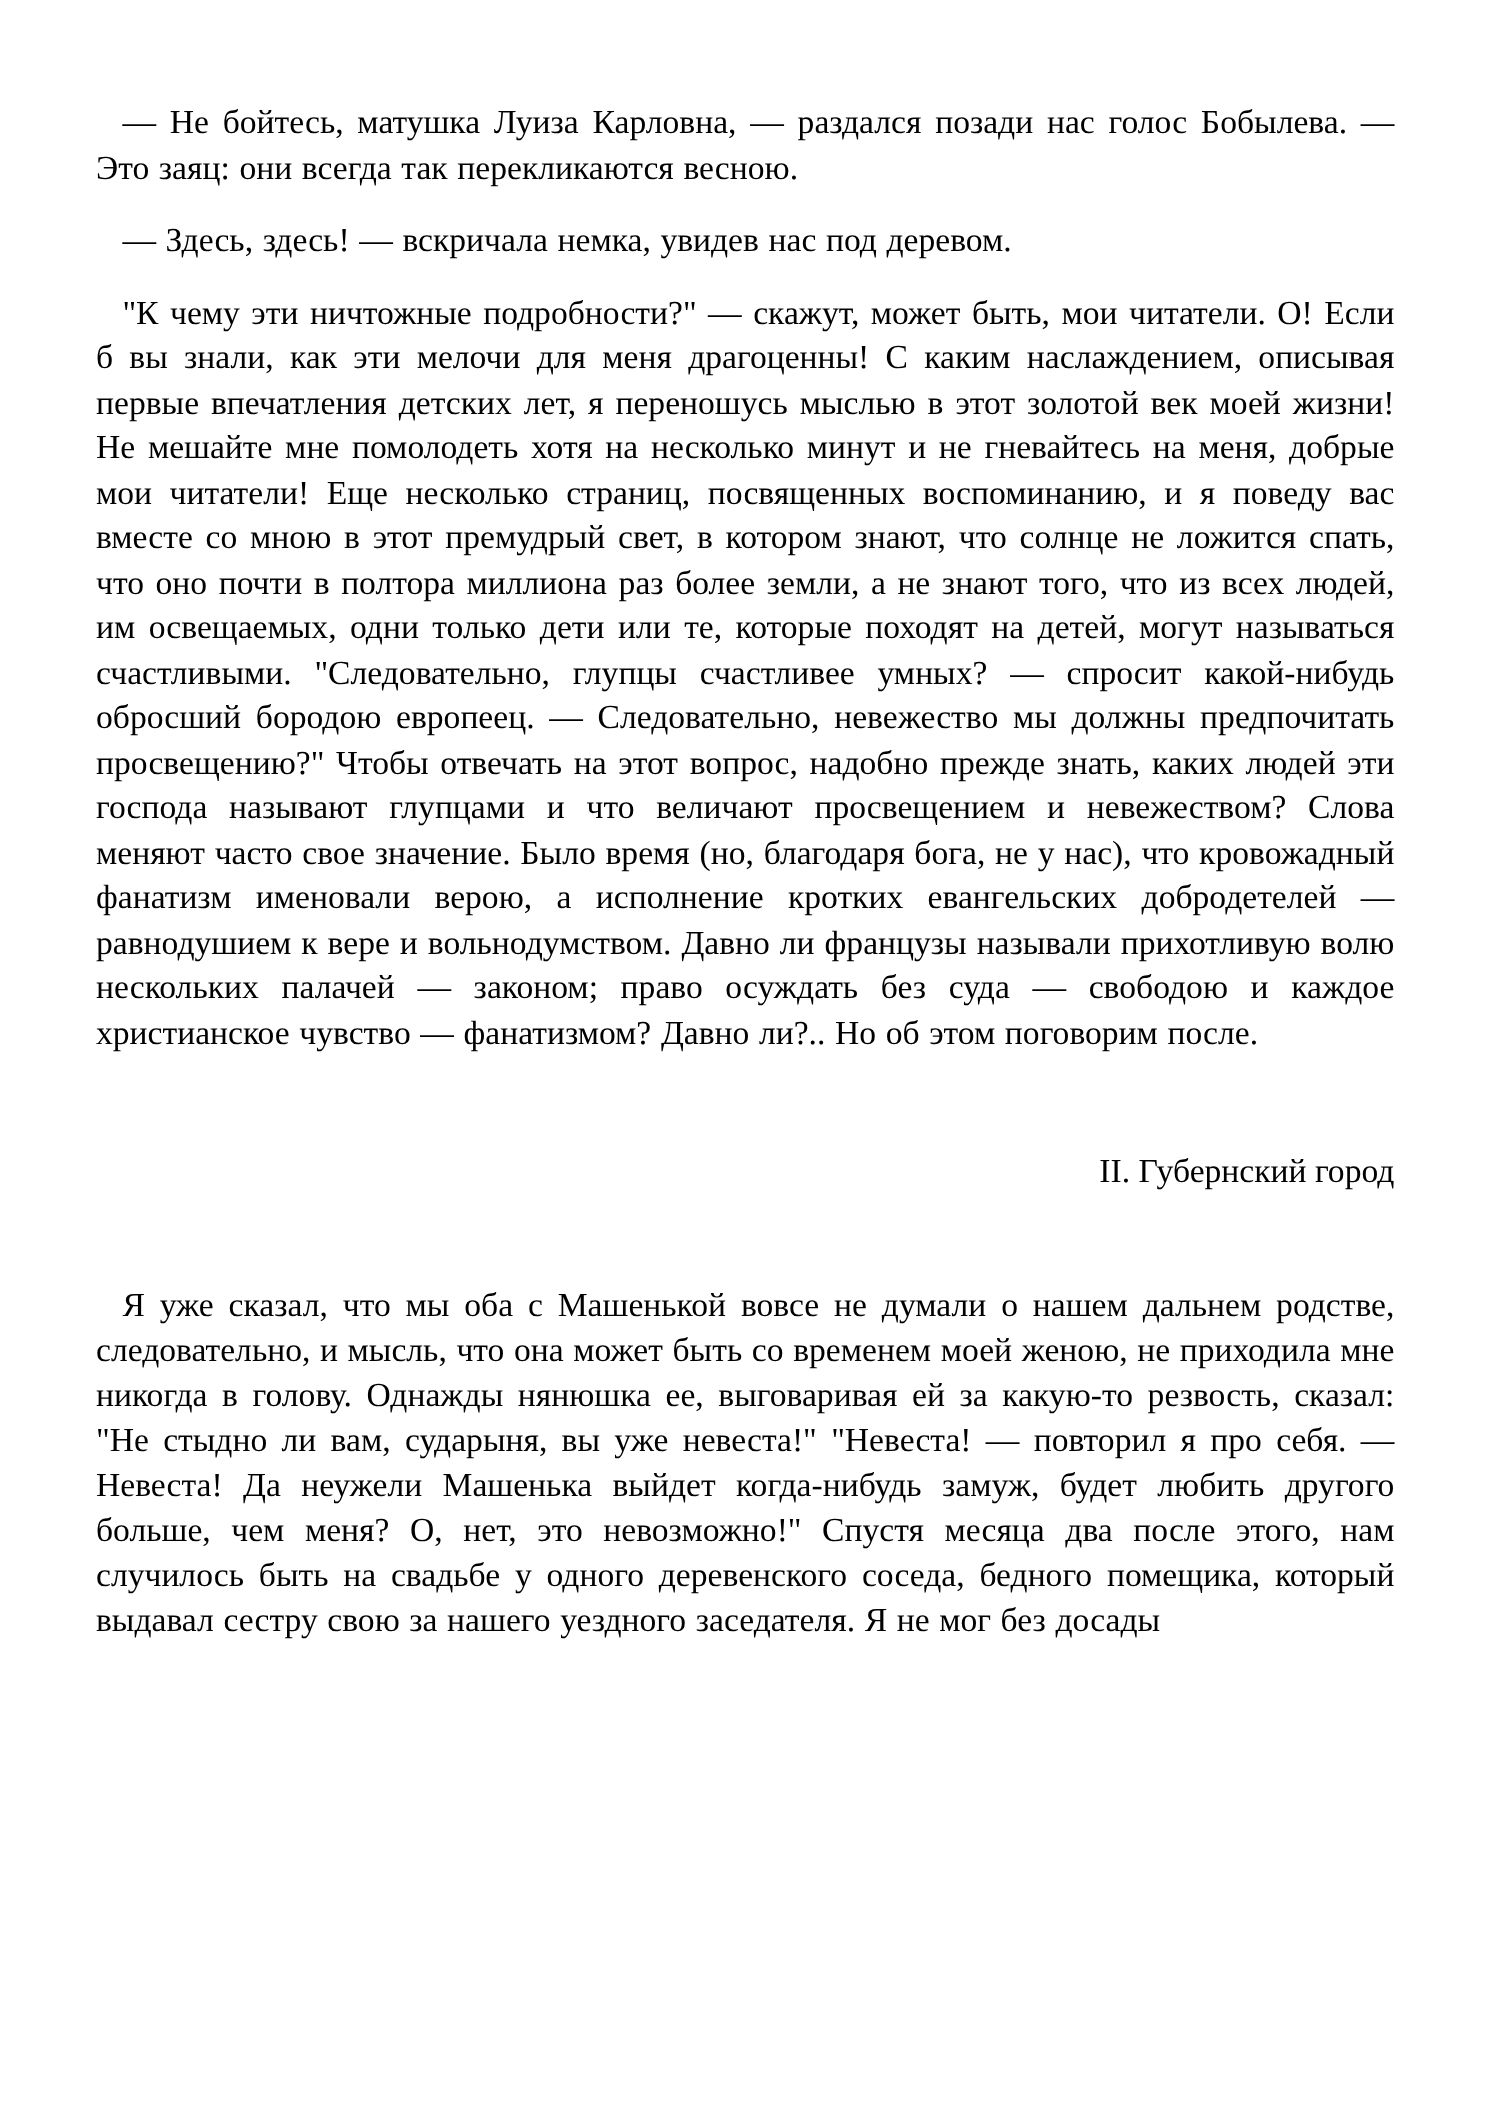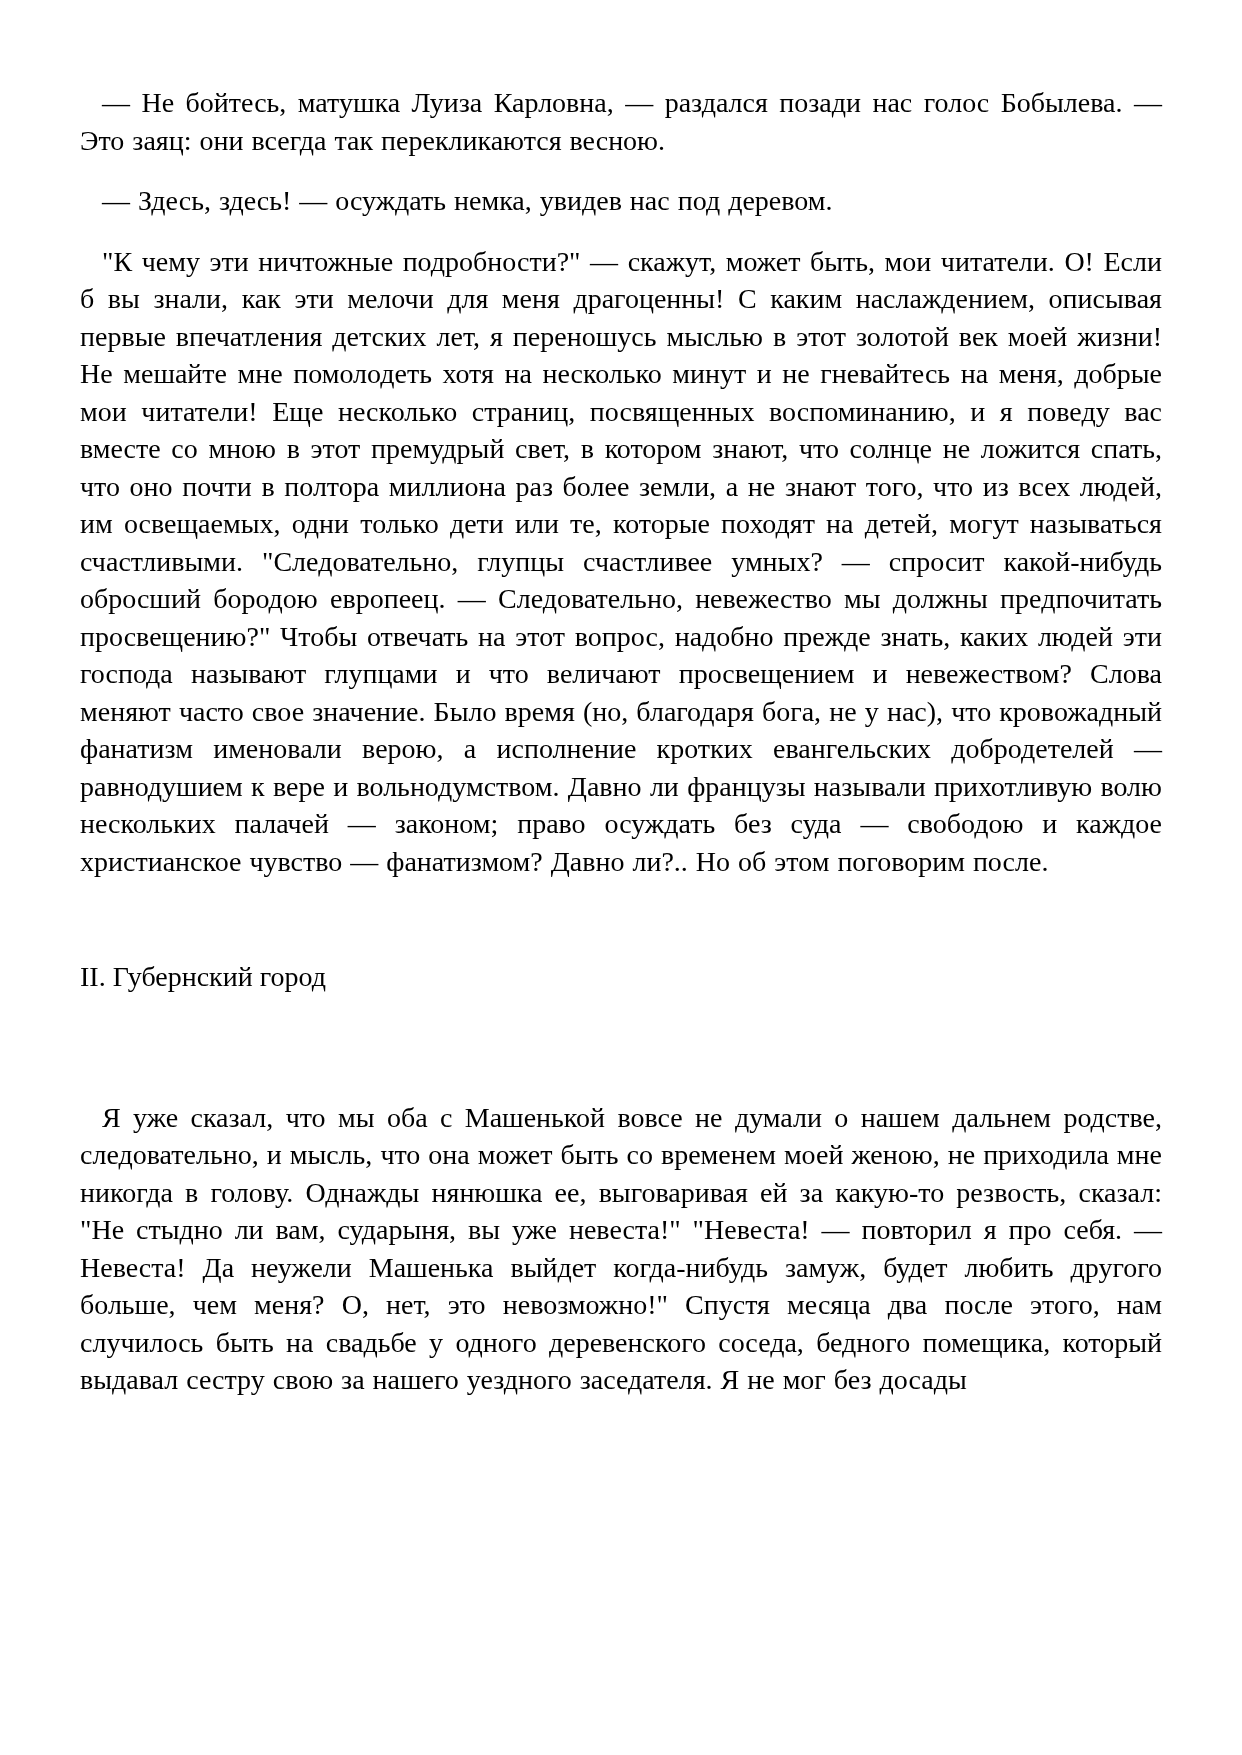--- a/index.html
+++ b/index.html
@@ -24,27 +24,27 @@
   }
   .para {
     text-align: justify;
     text-indent: 22px;
     margin: 0 0 23px 0;
     word-spacing: 1px;
   }
   .chapter-heading {
     font-size: 28px;
     font-weight: normal;
-    text-align: left;
+    text-align: right;
     text-indent: 0;
-    margin: 78px 0 103px 0;
+    margin: 78px 0 74px 0;
   }
 </style>
 </head>
 <body>
 
 <div class="page">
   <p class="para">— Не бойтесь, матушка Луиза Карловна, — раздался позади нас голос Бобылева. — Это заяц: они всегда так перекликаются весною.</p>
-  <p class="para">— Здесь, здесь! — осуждать немка, увидев нас под деревом.</p>
+  <p class="para">— Здесь, здесь! — вскричала немка, увидев нас под деревом.</p>
   <p class="para">"К чему эти ничтожные подробности?" — скажут, может быть, мои читатели. О! Если б вы знали, как эти мелочи для меня драгоценны! С каким наслаждением, описывая первые впечатления детских лет, я переношусь мыслью в этот золотой век моей жизни! Не мешайте мне помолодеть хотя на несколько минут и не гневайтесь на меня, добрые мои читатели! Еще несколько страниц, посвященных воспоминанию, и я поведу вас вместе со мною в этот премудрый свет, в котором знают, что солнце не ложится спать, что оно почти в полтора миллиона раз более земли, а не знают того, что из всех людей, им освещаемых, одни только дети или те, которые походят на детей, могут называться счастливыми. "Следовательно, глупцы счастливее умных? — спросит какой-нибудь обросший бородою европеец. — Следовательно, невежество мы должны предпочитать просвещению?" Чтобы отвечать на этот вопрос, надобно прежде знать, каких людей эти господа называют глупцами и что величают просвещением и невежеством? Слова меняют часто свое значение. Было время (но, благодаря бога, не у нас), что кровожадный фанатизм именовали верою, а исполнение кротких евангельских добродетелей — равнодушием к вере и вольнодумством. Давно ли французы называли прихотливую волю нескольких палачей — законом; право осуждать без суда — свободою и каждое христианское чувство — фанатизмом? Давно ли?.. Но об этом поговорим после.</p>
   <h2 class="chapter-heading">II. Губернский город</h2>
   <p class="para">Я уже сказал, что мы оба с Машенькой вовсе не думали о нашем дальнем родстве, следовательно, и мысль, что она может быть со временем моей женою, не приходила мне никогда в голову. Однажды нянюшка ее, выговаривая ей за какую-то резвость, сказал: "Не стыдно ли вам, сударыня, вы уже невеста!" "Невеста! — повторил я про себя. — Невеста! Да неужели Машенька выйдет когда-нибудь замуж, будет любить другого больше, чем меня? О, нет, это невозможно!" Спустя месяца два после этого, нам случилось быть на свадьбе у одного деревенского соседа, бедного помещика, который выдавал сестру свою за нашего уездного заседателя. Я не мог без досады</p>
 </div>
 
 </body></html>

